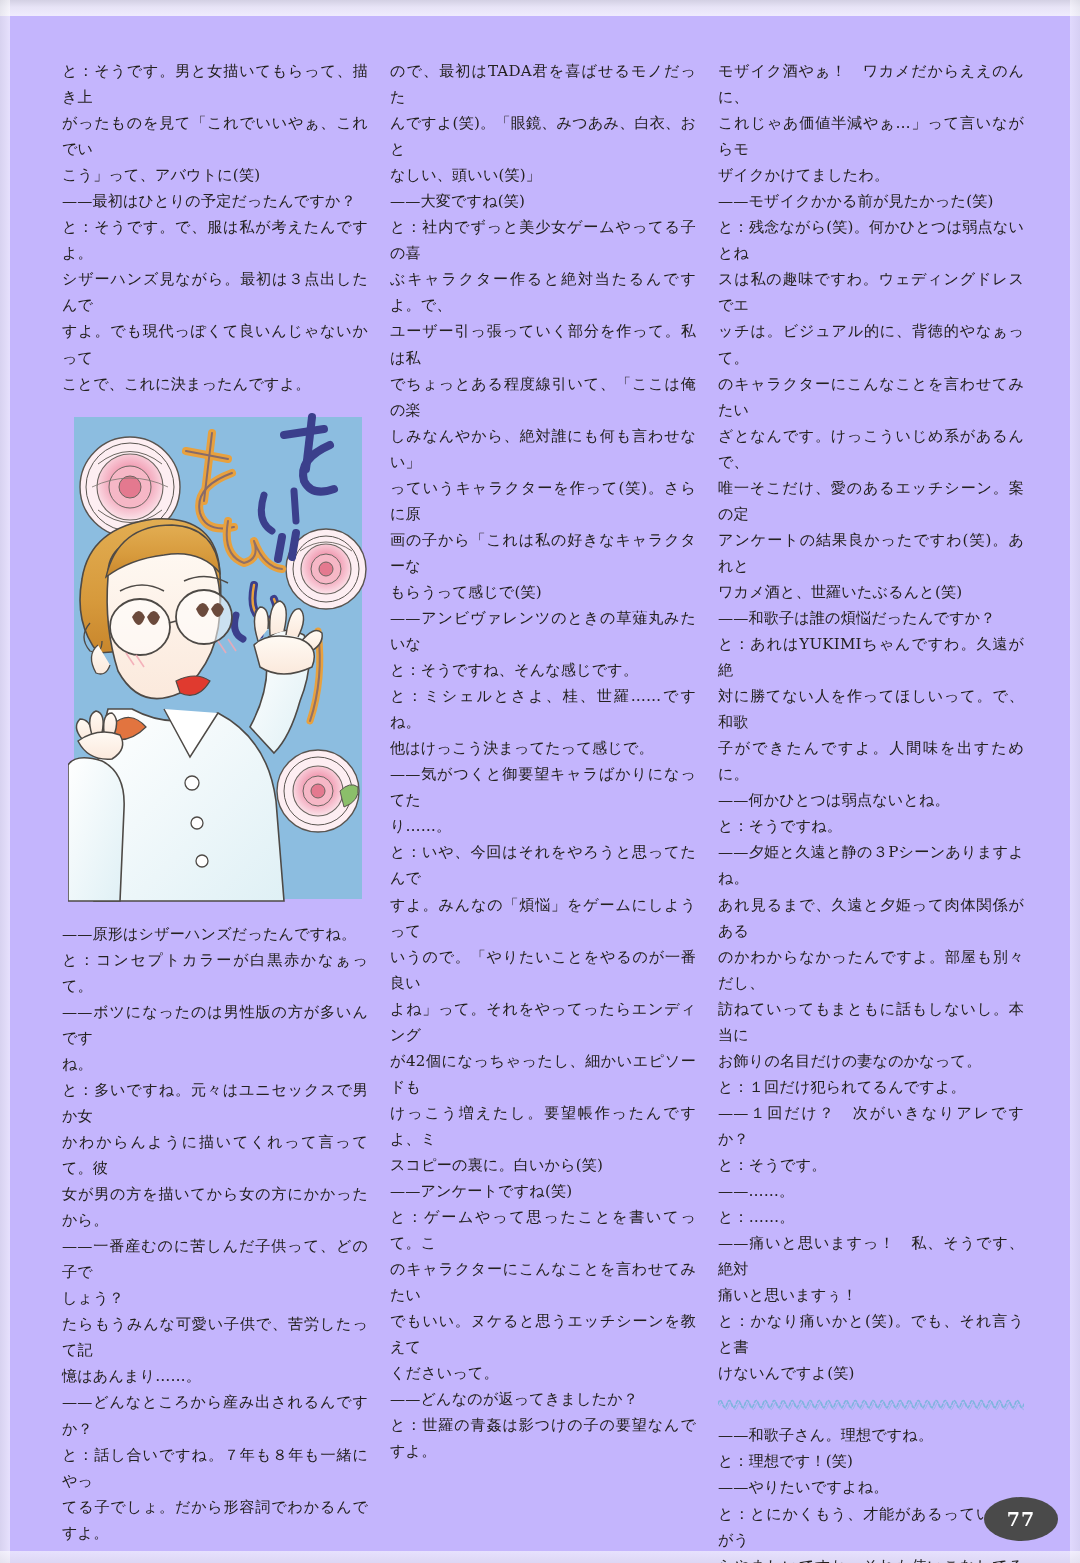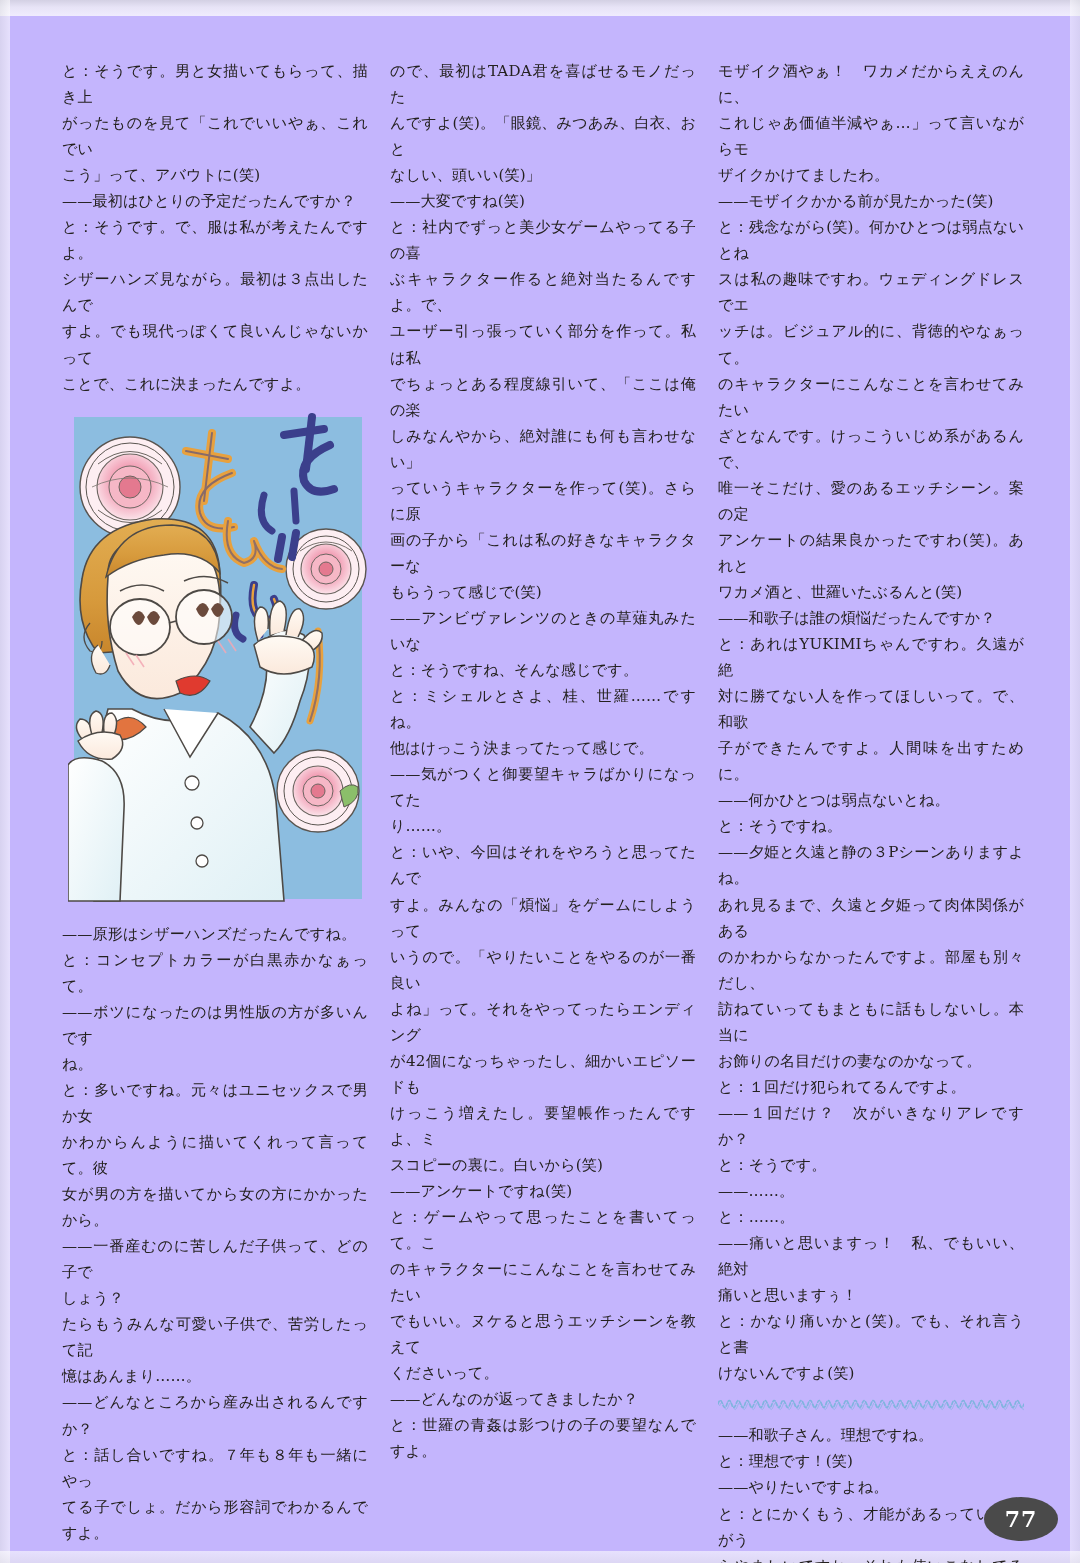--- a/index.html
+++ b/index.html
@@ -101,21 +101,21 @@
     width: 74px;
     height: 44px;
     border-radius: 50%;
     background: #4a4a4a;
     color: #ffffff;
     display: flex;
     align-items: center;
     justify-content: center;
     font-family: "DejaVu Serif", "Liberation Serif", serif;
     font-weight: bold;
-    font-size: 22px;
+    font-size: 19px;
     letter-spacing: 1px;
   }
 </style>
 </head>
 <body>
 
 <div id="page">
 
   <div class="scan-edge-top"></div>
   <div class="scan-edge-left"></div>
@@ -373,21 +373,21 @@
         <p class="para">——夕姫と久遠と静の３Pシーンありますよね。</p>
         <p class="para">あれ見るまで、久遠と夕姫って肉体関係がある</p>
         <p class="para">のかわからなかったんですよ。部屋も別々だし、</p>
         <p class="para">訪ねていってもまともに話もしないし。本当に</p>
         <p class="para">お飾りの名目だけの妻なのかなって。</p>
         <p class="para">と：１回だけ犯られてるんですよ。</p>
         <p class="para">——１回だけ？　次がいきなりアレですか？</p>
         <p class="para">と：そうです。</p>
         <p class="para">——……。</p>
         <p class="para">と：……。</p>
-        <p class="para">——痛いと思いますっ！　私、でもいい、絶対</p>
+        <p class="para">——痛いと思いますっ！　私、そうです、絶対</p>
         <p class="para">痛いと思いますぅ！</p>
         <p class="para">と：かなり痛いかと(笑)。でも、それ言うと書</p>
         <p class="para">けないんですよ(笑)</p>
         <div class="wave-divider"><svg width="306" height="22" viewBox="0 0 306 22">
       <path d="M0 12 q 2.2 -7 4.5 0 q 2.2 7 4.5 0 q 2.2 -7 4.5 0 q 2.2 7 4.5 0 q 2.2 -7 4.5 0 q 2.2 7 4.5 0 q 2.2 -7 4.5 0 q 2.2 7 4.5 0 q 2.2 -7 4.5 0 q 2.2 7 4.5 0 q 2.2 -7 4.5 0 q 2.2 7 4.5 0 q 2.2 -7 4.5 0 q 2.2 7 4.5 0 q 2.2 -7 4.5 0 q 2.2 7 4.5 0 q 2.2 -7 4.5 0 q 2.2 7 4.5 0 q 2.2 -7 4.5 0 q 2.2 7 4.5 0 q 2.2 -7 4.5 0 q 2.2 7 4.5 0 q 2.2 -7 4.5 0 q 2.2 7 4.5 0 q 2.2 -7 4.5 0 q 2.2 7 4.5 0 q 2.2 -7 4.5 0 q 2.2 7 4.5 0 q 2.2 -7 4.5 0 q 2.2 7 4.5 0 q 2.2 -7 4.5 0 q 2.2 7 4.5 0 q 2.2 -7 4.5 0 q 2.2 7 4.5 0 q 2.2 -7 4.5 0 q 2.2 7 4.5 0 q 2.2 -7 4.5 0 q 2.2 7 4.5 0 q 2.2 -7 4.5 0 q 2.2 7 4.5 0 q 2.2 -7 4.5 0 q 2.2 7 4.5 0 q 2.2 -7 4.5 0 q 2.2 7 4.5 0 q 2.2 -7 4.5 0 q 2.2 7 4.5 0 q 2.2 -7 4.5 0 q 2.2 7 4.5 0 q 2.2 -7 4.5 0 q 2.2 7 4.5 0 q 2.2 -7 4.5 0 q 2.2 7 4.5 0 q 2.2 -7 4.5 0 q 2.2 7 4.5 0 q 2.2 -7 4.5 0 q 2.2 7 4.5 0 q 2.2 -7 4.5 0 q 2.2 7 4.5 0 q 2.2 -7 4.5 0 q 2.2 7 4.5 0 q 2.2 -7 4.5 0 q 2.2 7 4.5 0 q 2.2 -7 4.5 0 q 2.2 7 4.5 0 q 2.2 -7 4.5 0 q 2.2 7 4.5 0 q 2.2 -7 4.5 0 q 2.2 7 4.5 0 " fill="none" stroke="#7fb4de" stroke-width="1.6" stroke-linecap="round" stroke-dasharray="3 2"></path>
       <path d="M0 12 q 2.2 -7 4.5 0 q 2.2 7 4.5 0 q 2.2 -7 4.5 0 q 2.2 7 4.5 0 q 2.2 -7 4.5 0 q 2.2 7 4.5 0 q 2.2 -7 4.5 0 q 2.2 7 4.5 0 q 2.2 -7 4.5 0 q 2.2 7 4.5 0 q 2.2 -7 4.5 0 q 2.2 7 4.5 0 q 2.2 -7 4.5 0 q 2.2 7 4.5 0 q 2.2 -7 4.5 0 q 2.2 7 4.5 0 q 2.2 -7 4.5 0 q 2.2 7 4.5 0 q 2.2 -7 4.5 0 q 2.2 7 4.5 0 q 2.2 -7 4.5 0 q 2.2 7 4.5 0 q 2.2 -7 4.5 0 q 2.2 7 4.5 0 q 2.2 -7 4.5 0 q 2.2 7 4.5 0 q 2.2 -7 4.5 0 q 2.2 7 4.5 0 q 2.2 -7 4.5 0 q 2.2 7 4.5 0 q 2.2 -7 4.5 0 q 2.2 7 4.5 0 q 2.2 -7 4.5 0 q 2.2 7 4.5 0 q 2.2 -7 4.5 0 q 2.2 7 4.5 0 q 2.2 -7 4.5 0 q 2.2 7 4.5 0 q 2.2 -7 4.5 0 q 2.2 7 4.5 0 q 2.2 -7 4.5 0 q 2.2 7 4.5 0 q 2.2 -7 4.5 0 q 2.2 7 4.5 0 q 2.2 -7 4.5 0 q 2.2 7 4.5 0 q 2.2 -7 4.5 0 q 2.2 7 4.5 0 q 2.2 -7 4.5 0 q 2.2 7 4.5 0 q 2.2 -7 4.5 0 q 2.2 7 4.5 0 q 2.2 -7 4.5 0 q 2.2 7 4.5 0 q 2.2 -7 4.5 0 q 2.2 7 4.5 0 q 2.2 -7 4.5 0 q 2.2 7 4.5 0 q 2.2 -7 4.5 0 q 2.2 7 4.5 0 q 2.2 -7 4.5 0 q 2.2 7 4.5 0 q 2.2 -7 4.5 0 q 2.2 7 4.5 0 q 2.2 -7 4.5 0 q 2.2 7 4.5 0 q 2.2 -7 4.5 0 q 2.2 7 4.5 0 " fill="none" stroke="#7fb4de" stroke-width="0.9" opacity=".7" transform="translate(1.5,2)"></path>
     </svg></div>
         <p class="para">——和歌子さん。理想ですね。</p>
         <p class="para">と：理想です！(笑)</p>
         <p class="para">——やりたいですよね。</p>

